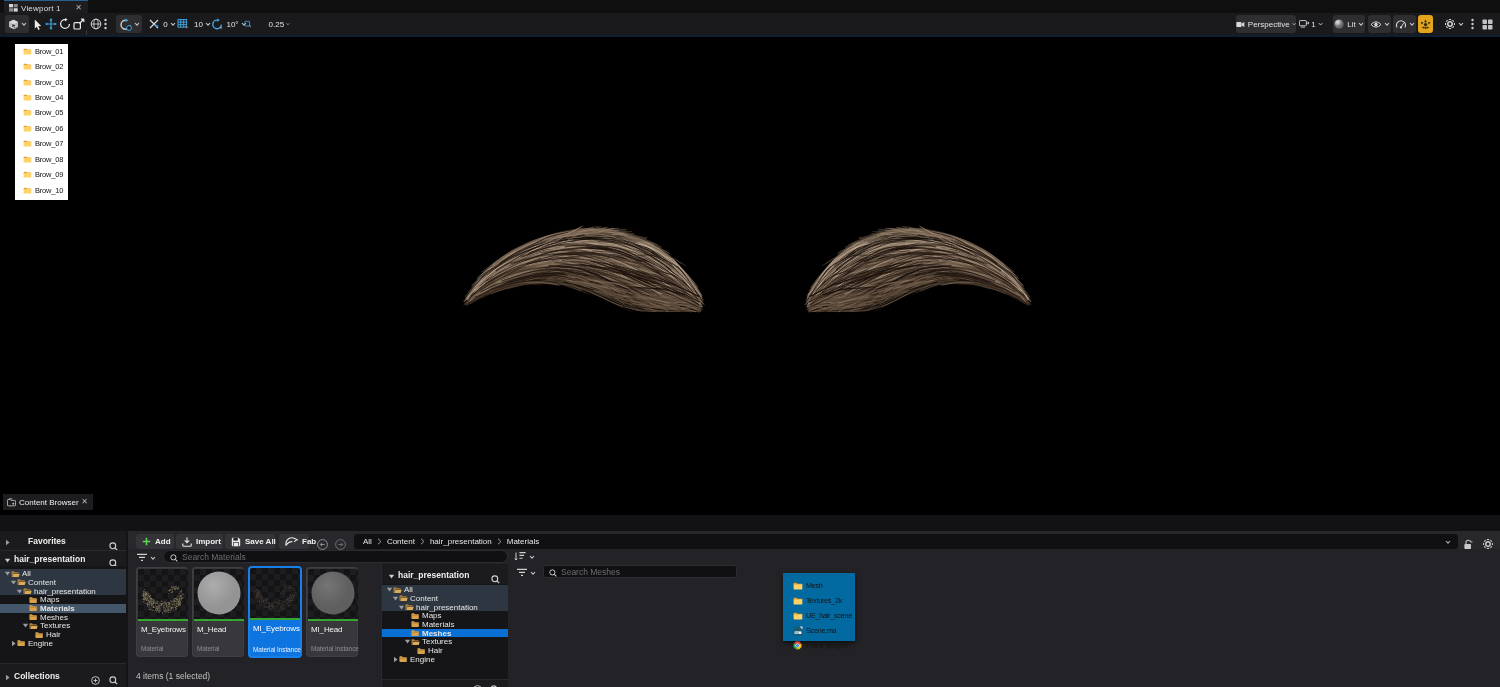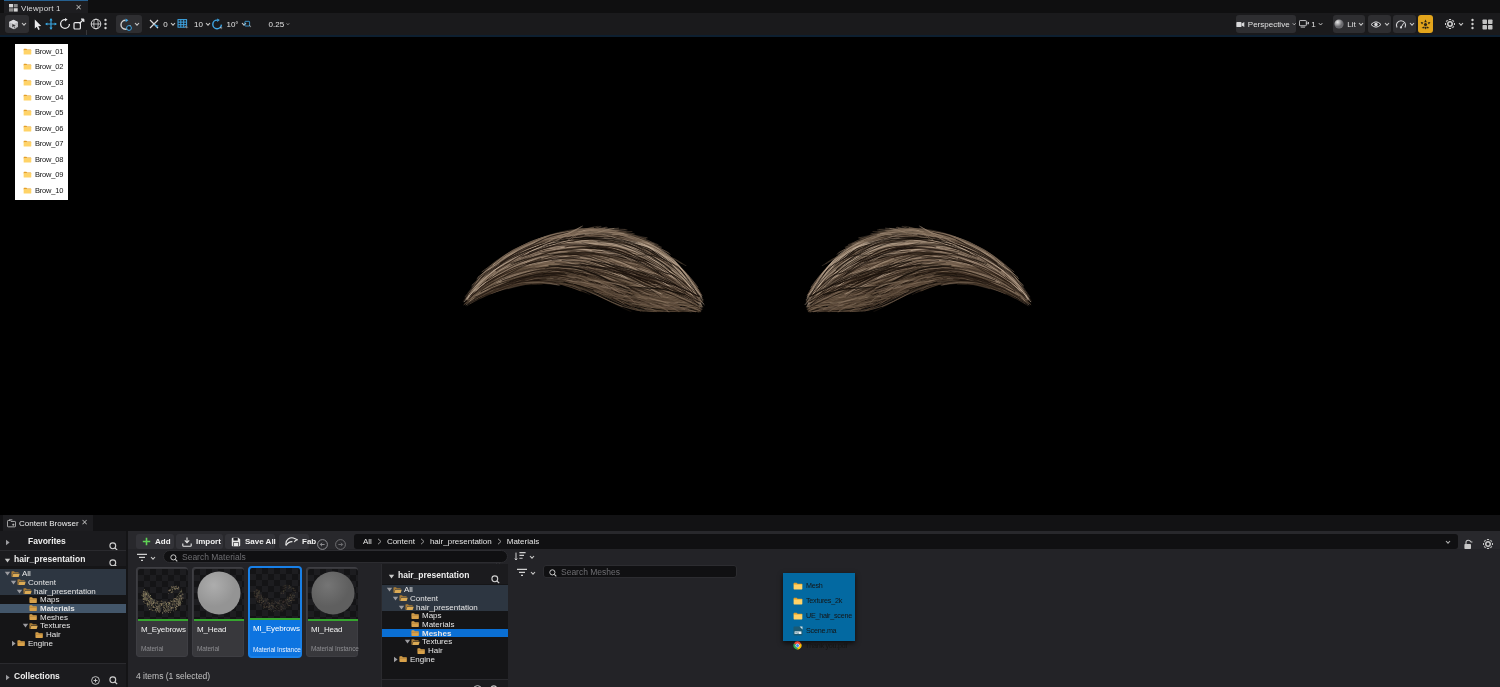--- a/index.html
+++ b/index.html
@@ -19,21 +19,21 @@
 .chev{width:6px;height:6px;margin-left:2px}
 
 #viewport{left:0;top:37px;width:1500px;height:478px;background:#000}
 
 #browpop{left:15px;top:44px;width:53px;height:156px;background:#fff;box-shadow:0 1px 3px rgba(0,0,0,.6)}
 .brow-row{position:absolute;left:0;width:53px;height:14px;display:flex;align-items:center}
 .brow-row svg{margin-left:8px}
 .brow-row span{font-size:7.5px;color:#111;margin-left:3px;letter-spacing:-.2px}
 
 #cbtabs{left:0;top:515px;width:1500px;height:16px;background:#121214}
-#cbtab{left:3px;top:515px;width:90px;height:16px;background:#1d1d20}
+#cbtab{left:3px;top:494px;width:90px;height:16px;background:#1d1d20}
 #cbtab .lbl{position:absolute;left:16px;top:4px;font-size:8px;color:#ededed}
 #cbtab .x{position:absolute;right:5px;top:3px;font-size:8px;color:#b5b5b5}
 #cbbody{left:0;top:531px;width:1500px;height:156px;background:#232327}
 
 #sidebar{left:0;top:531px;width:128px;height:156px;background:#1b1b1e;border-right:2px solid #141416}
 .siderow{position:absolute;left:0;width:126px;display:flex;align-items:center}
 .sidehdr{font-size:8.5px;font-weight:bold;color:#ededed}
 #tree1{left:0;top:566px;width:126px;height:97px;background:#151517}
 .trow{position:absolute;left:0;width:126px;height:9px;display:flex;align-items:center;padding-left:4px}
 .trow .nm{font-size:8px;color:#e6e6e6;margin-left:2px;white-space:nowrap}

